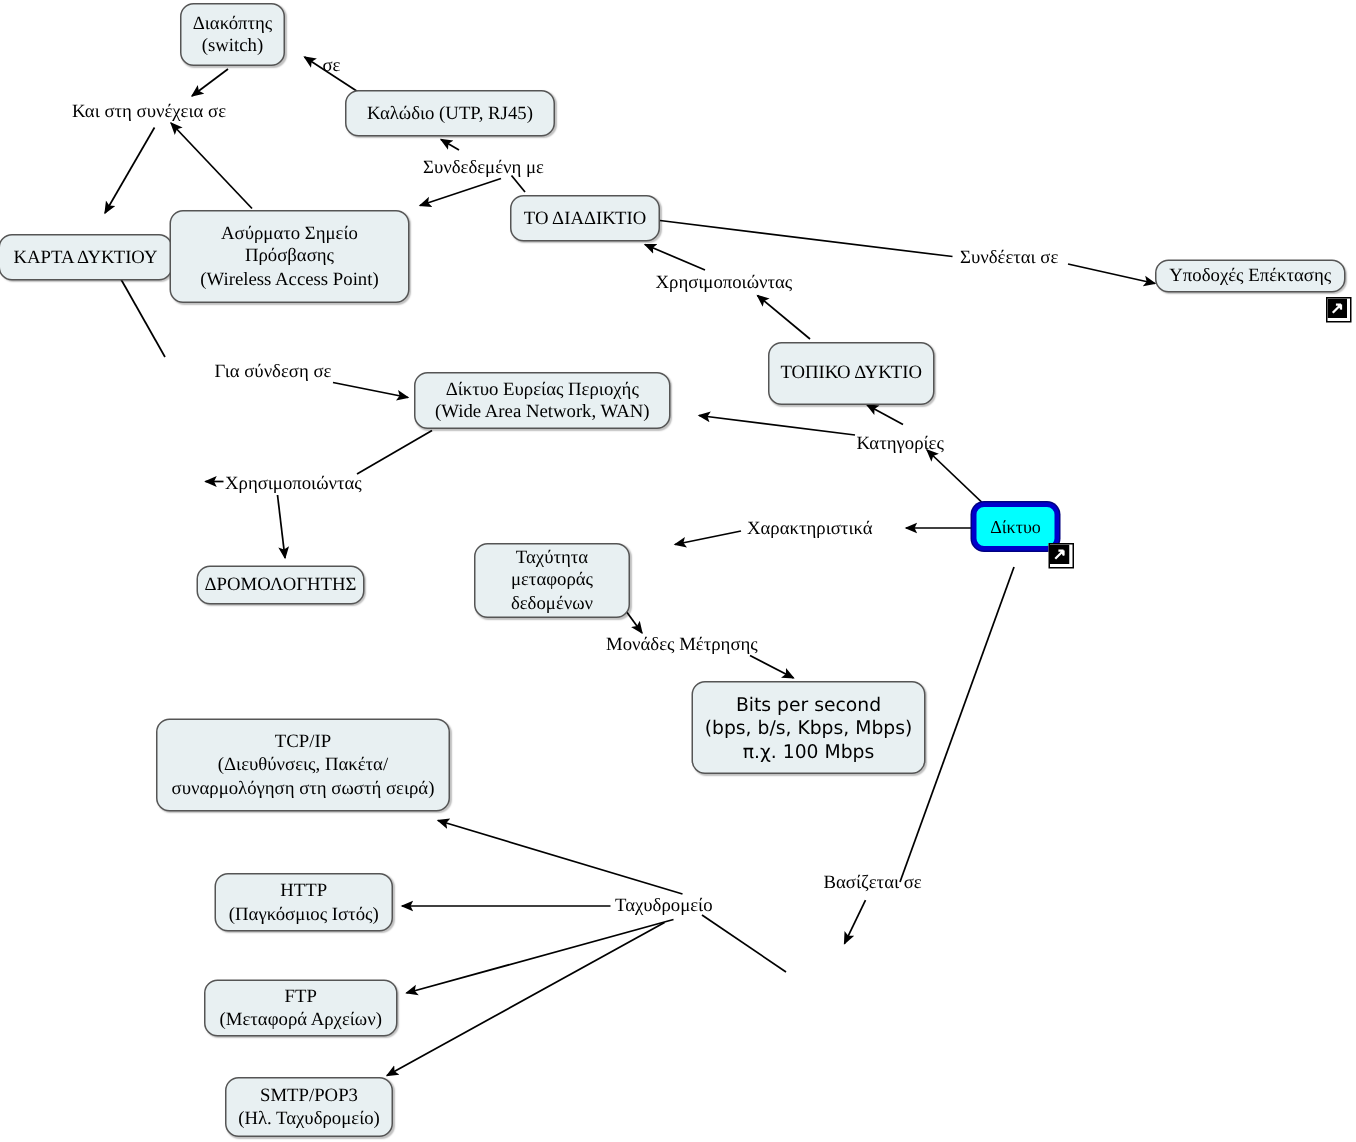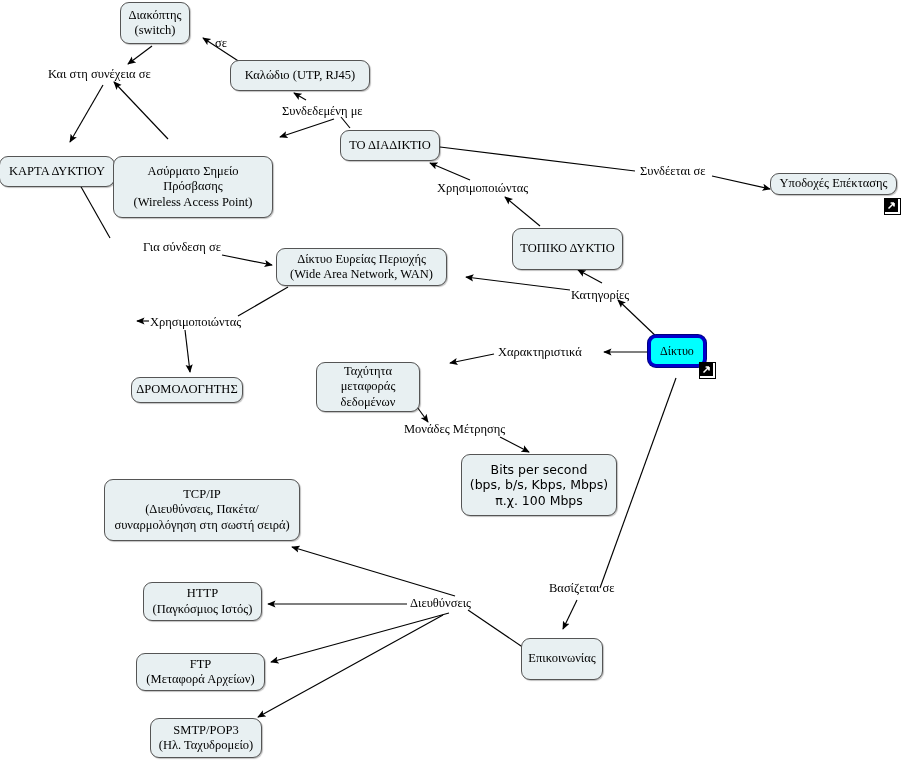--- a/index.html
+++ b/index.html
@@ -138,21 +138,21 @@
   </div>
 
   <div class="node mixed" style="left:230px;top:60px;width:140px;height:31px;">
     <span class="txt">Καλώδιο (UTP, RJ45)</span>
   </div>
 
   <div class="node" style="left:-1px;top:156px;width:116px;height:31px;">
     <span class="txt">ΚΑΡΤΑ ΔΥΚΤΙΟΥ</span>
   </div>
 
-  <div class="node mixed" style="left:113px;top:156px;width:160px;height:62px;">
+  <div class="node mixed" style="left:113px;top:140px;width:160px;height:62px;">
     <span class="txt">Ασύρματο Σημείο
 Πρόσβασης
 (Wireless Access Point)</span>
   </div>
 
   <div class="node" style="left:340px;top:130px;width:100px;height:31px;">
     <span class="txt">ΤΟ ΔΙΑΔΙΚΤΙΟ</span>
   </div>
 
   <div class="node" style="left:770px;top:173px;width:127px;height:22px;">
@@ -216,30 +216,27 @@
   <div class="node mixed" style="left:136px;top:653px;width:129px;height:38px;">
     <span class="txt">FTP
 (Μεταφορά Αρχείων)</span>
   </div>
 
   <div class="node mixed" style="left:150px;top:718px;width:112px;height:40px;">
     <span class="txt">SMTP/POP3
 (Ηλ. Ταχυδρομείο)</span>
   </div>
 
-  <div class="node" style="left:521px;top:638px;width:82px;height:42px;">
-    <span class="txt">Επικοινωνίας</span>
-  </div>
 
   <span class="elabel" style="left:215px;top:36px;">σε</span>
   <span class="elabel" style="left:48px;top:67px;">Και στη συνέχεια σε</span>
   <span class="elabel" style="left:282px;top:104px;">Συνδεδεμένη με</span>
   <span class="elabel" style="left:640px;top:164px;">Συνδέεται σε</span>
   <span class="elabel" style="left:437px;top:181px;">Χρησιμοποιώντας</span>
   <span class="elabel" style="left:143px;top:240px;">Για σύνδεση σε</span>
   <span class="elabel" style="left:571px;top:288px;">Κατηγορίες</span>
   <span class="elabel" style="left:150px;top:315px;">Χρησιμοποιώντας</span>
   <span class="elabel" style="left:498px;top:345px;">Χαρακτηριστικά</span>
   <span class="elabel" style="left:404px;top:422px;">Μονάδες Μέτρησης</span>
-  <span class="elabel" style="left:410px;top:596px;">Διευθύνσεις</span>
+  <span class="elabel" style="left:410px;top:596px;">Ταχυδρομείο</span>
   <span class="elabel" style="left:549px;top:581px;">Βασίζεται σε</span>
 
 </div>
 
 </body></html>

